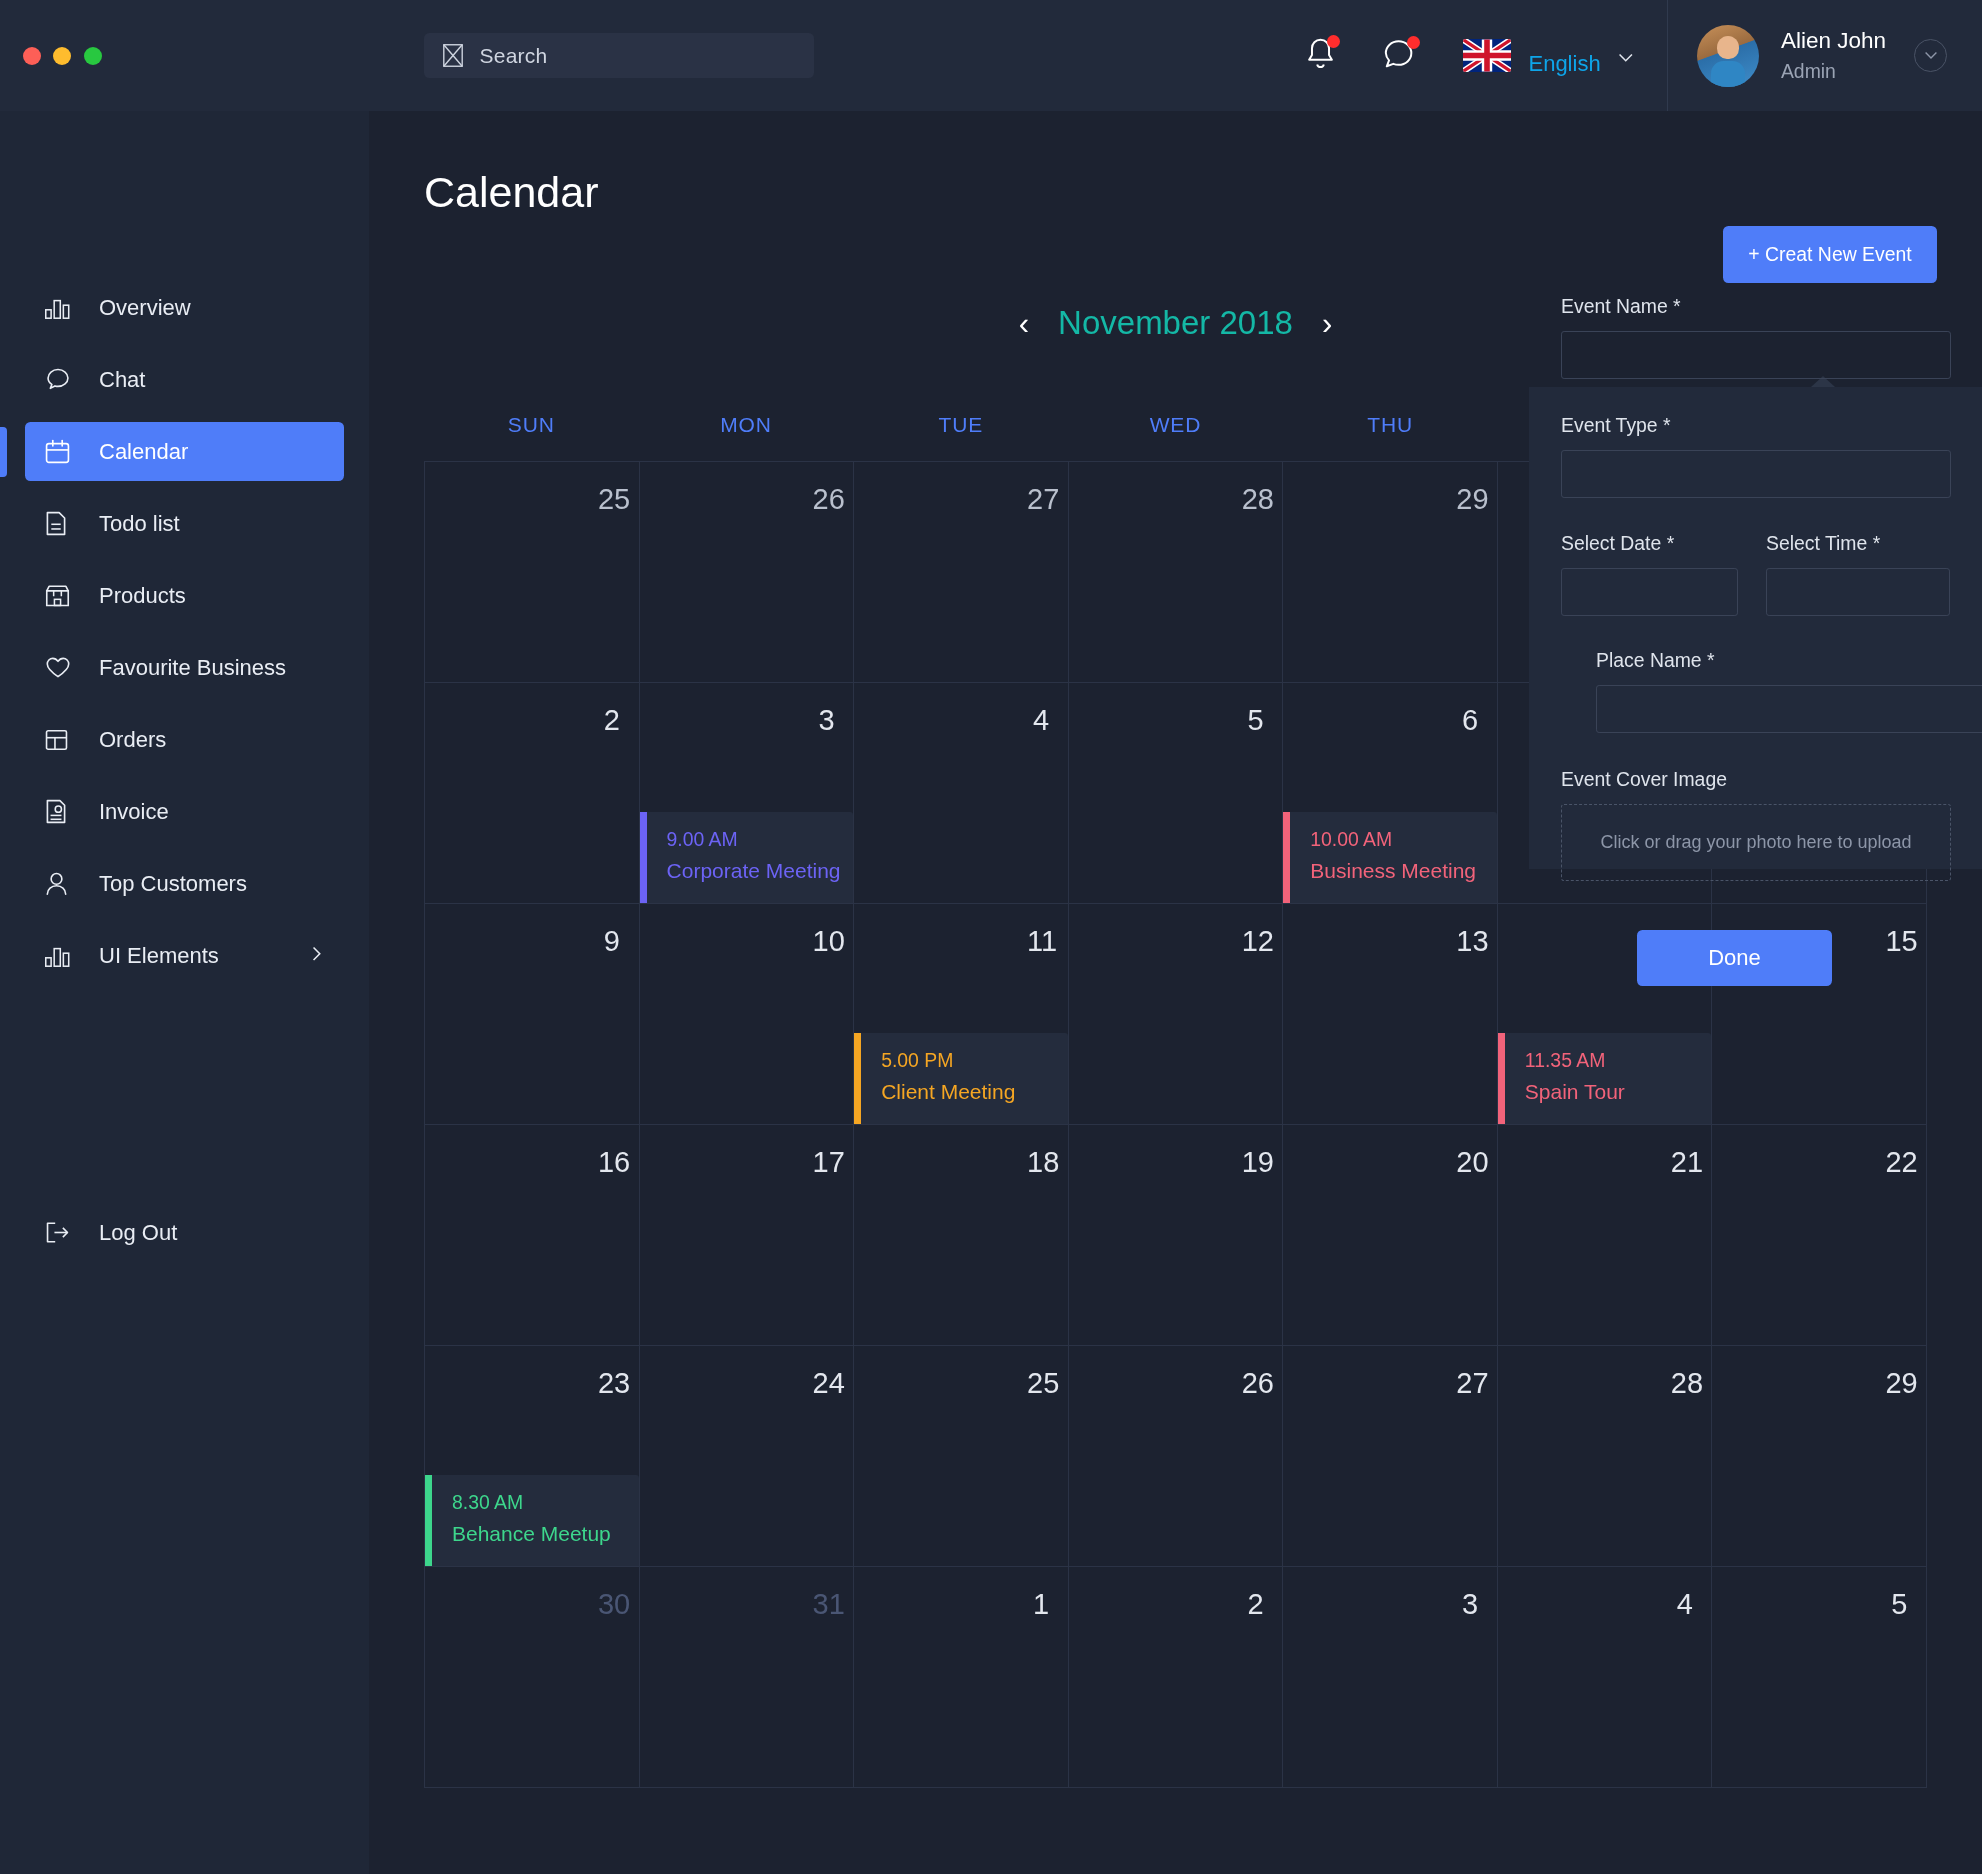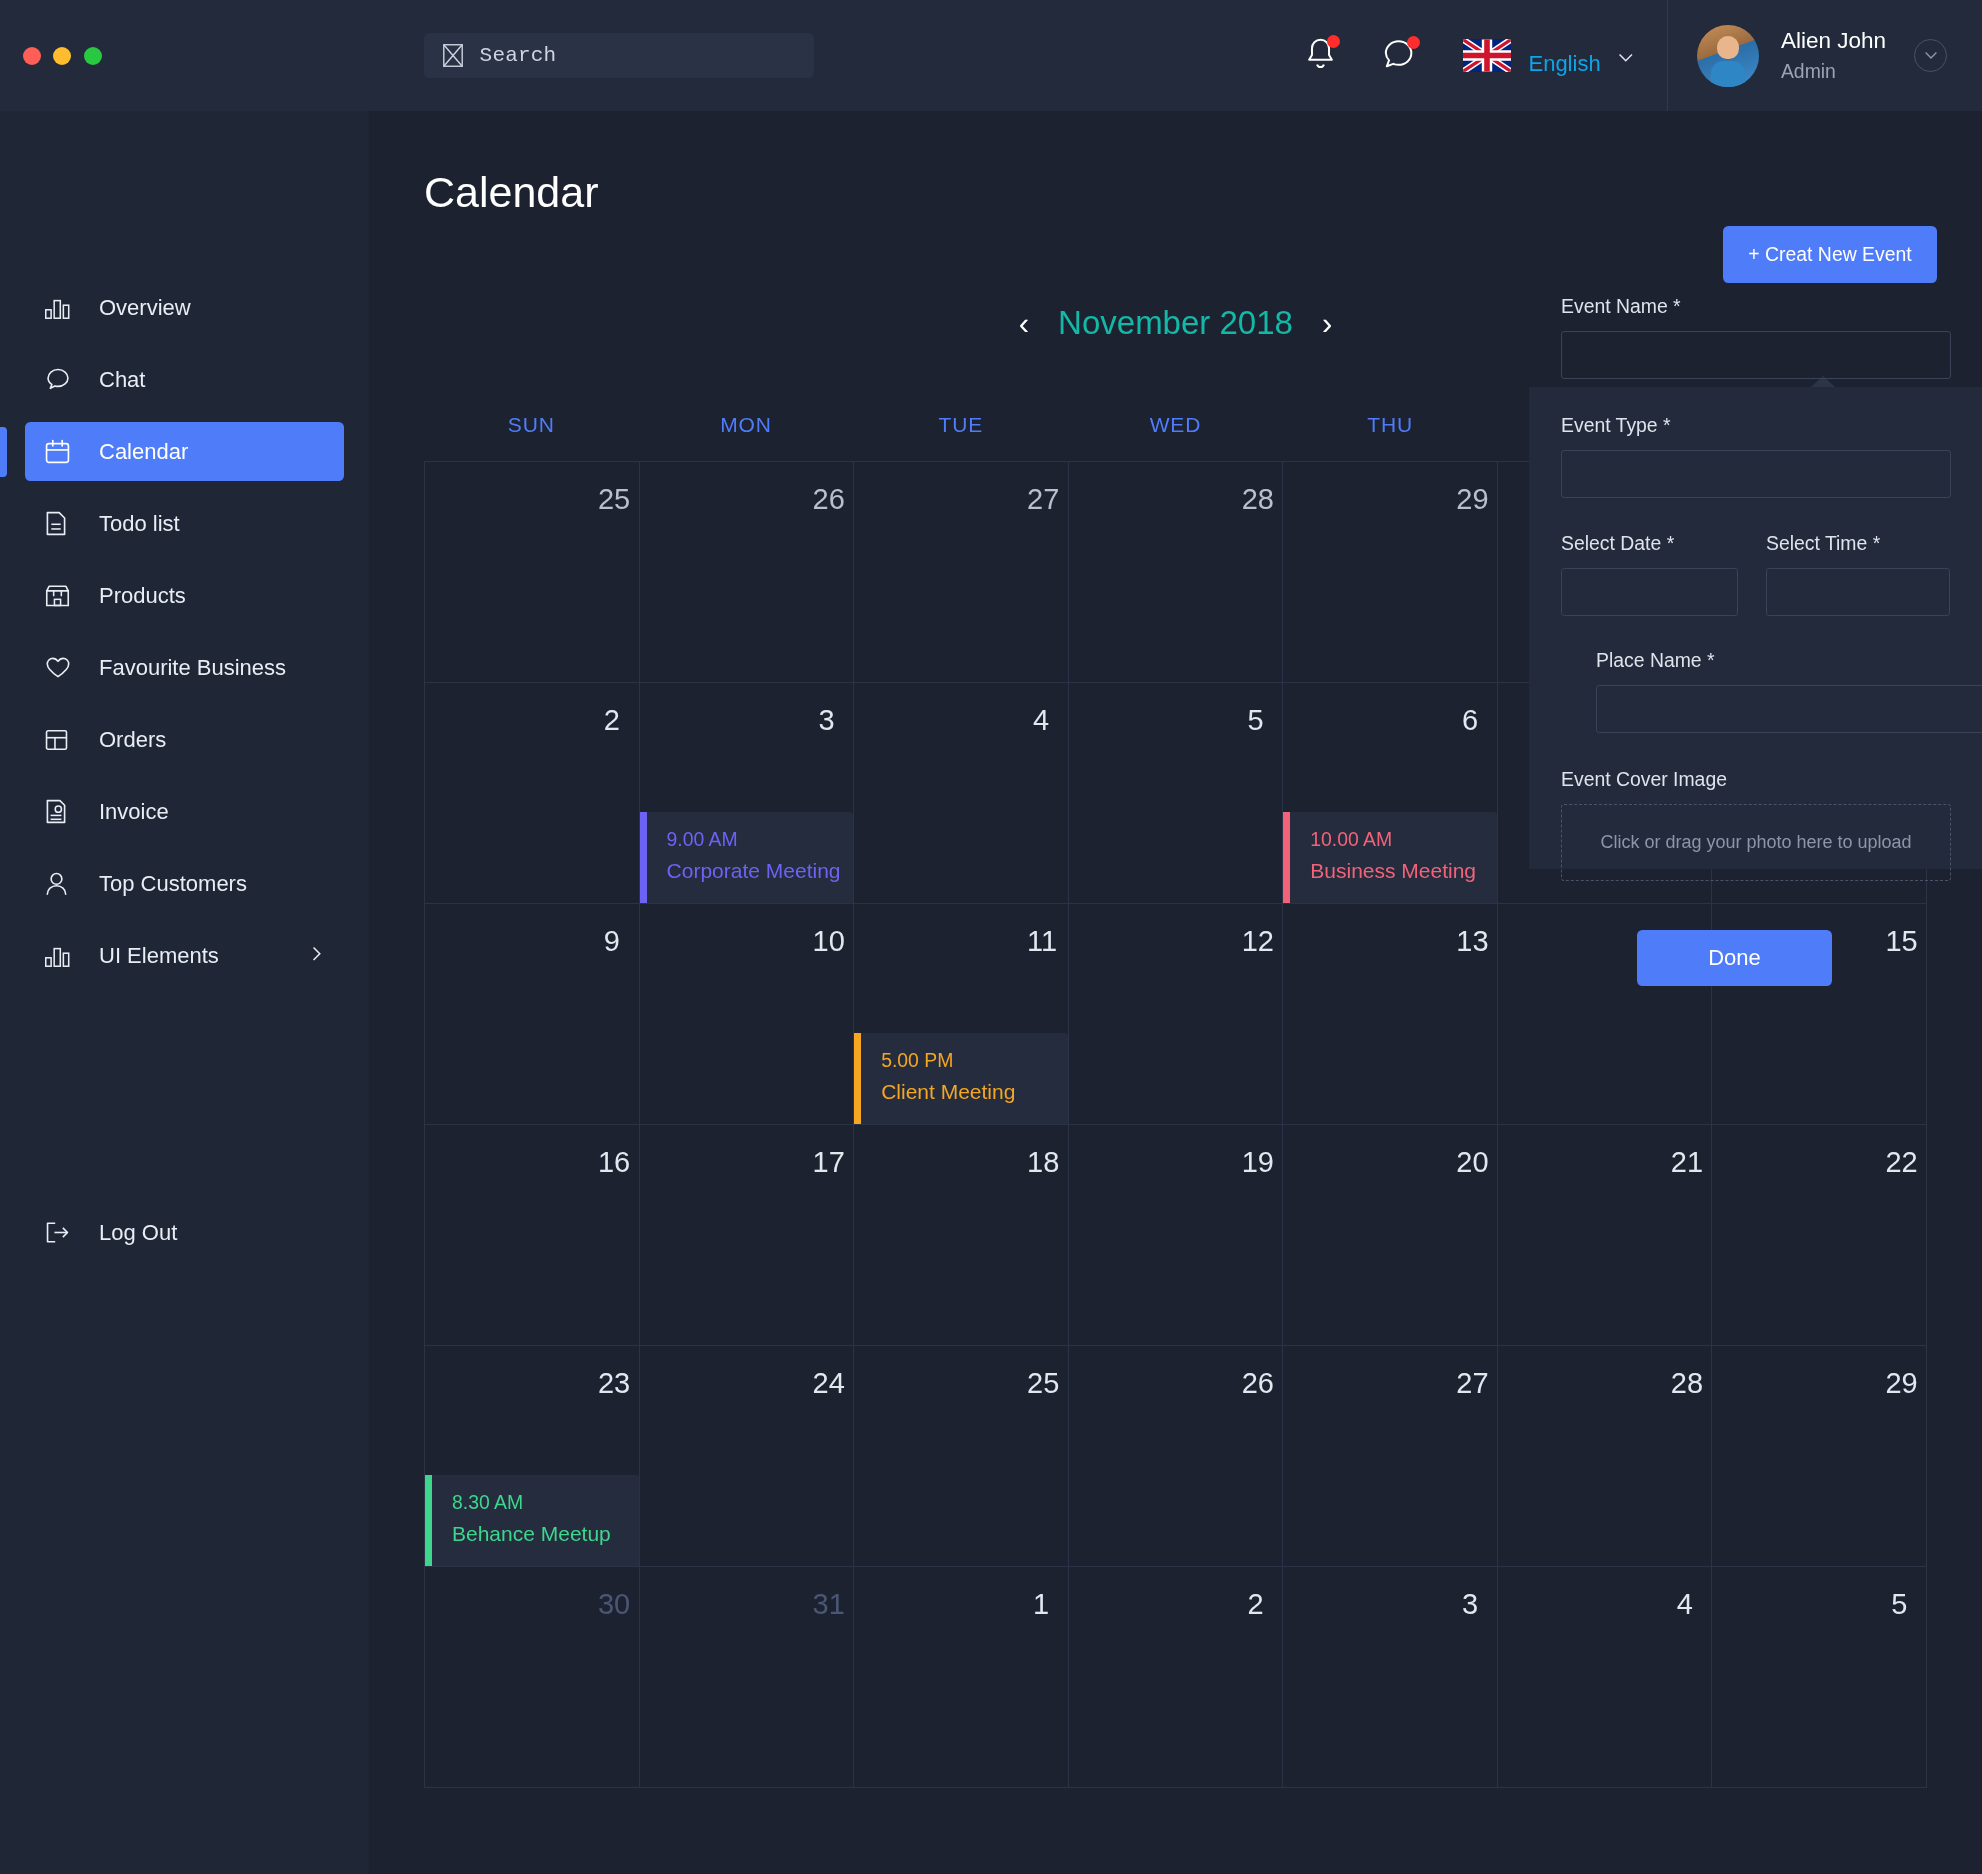--- a/index.html
+++ b/index.html
@@ -22,21 +22,21 @@
   .traffic { display: flex; gap: 12.4px; margin-left: 23px; }
   .tl { width: 18px; height: 18px; border-radius: 50%; }
   .tl.red { background: #fd5f57; }
   .tl.yellow { background: #febc2e; }
   .tl.green { background: #28c840; }
 
   .searchbox {
     position: absolute; left: 424px; top: 33px;
     width: 390px; height: 45px;
     background: #2a3245; border-radius: 5.4px;
-    display: flex; align-items: center; padding: 0 18.6px; font-family: Liberation Mono, monospace;
+    display: flex; align-items: center; padding: 0 18.6px;
   }
   .search-ico { width: 20px; height: 23px; margin-right: 17px; flex: 0 0 auto; }
   .search-ph { color: #cfd5e0; font-size: 21px; letter-spacing: 0.2px; }
 
   .hdr-right {
     position: absolute; right: 0; top: 0; height: 111px;
     display: flex; align-items: center;
   }
   .ico-btn { position: relative; margin-right: 46px; cursor: pointer; }
   .dot-badge {
@@ -495,20 +495,24 @@
             </div>
           </div>
           <div class="cell">
             <div class="daynum">12</div>
           </div>
           <div class="cell">
             <div class="daynum">13</div>
           </div>
           <div class="cell">
             <div class="daynum">14</div>
+            <div class="event" style="border-left-color: rgb(242, 99, 122);">
+              <div class="ev-time" style="color: rgb(242, 99, 122);">11.35 AM</div>
+              <div class="ev-name" style="color: rgb(242, 99, 122);">Spain Tour</div>
+            </div>
           </div>
           <div class="cell">
             <div class="daynum">15</div>
           </div>
           <div class="cell">
             <div class="daynum">16</div>
           </div>
           <div class="cell">
             <div class="daynum">17</div>
           </div>

